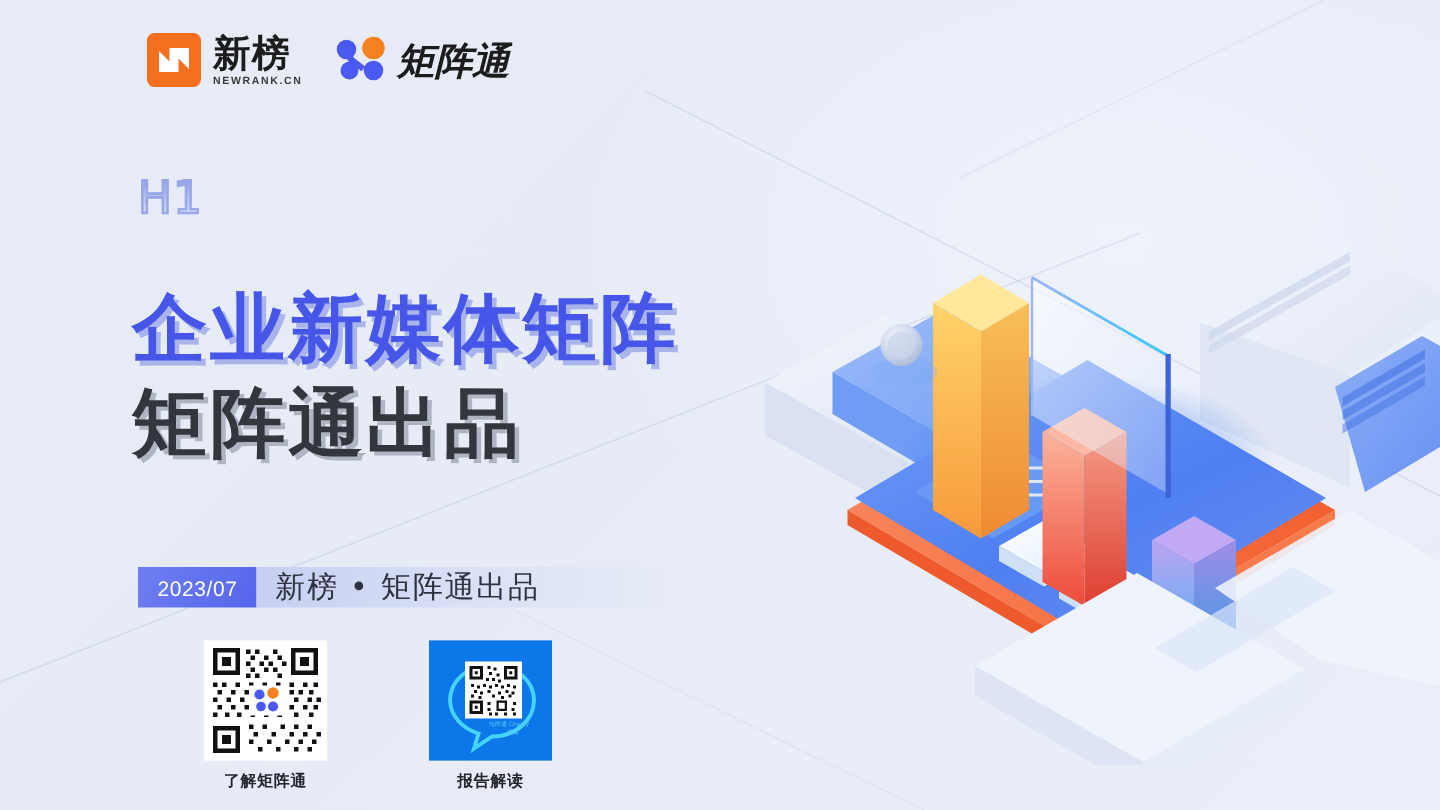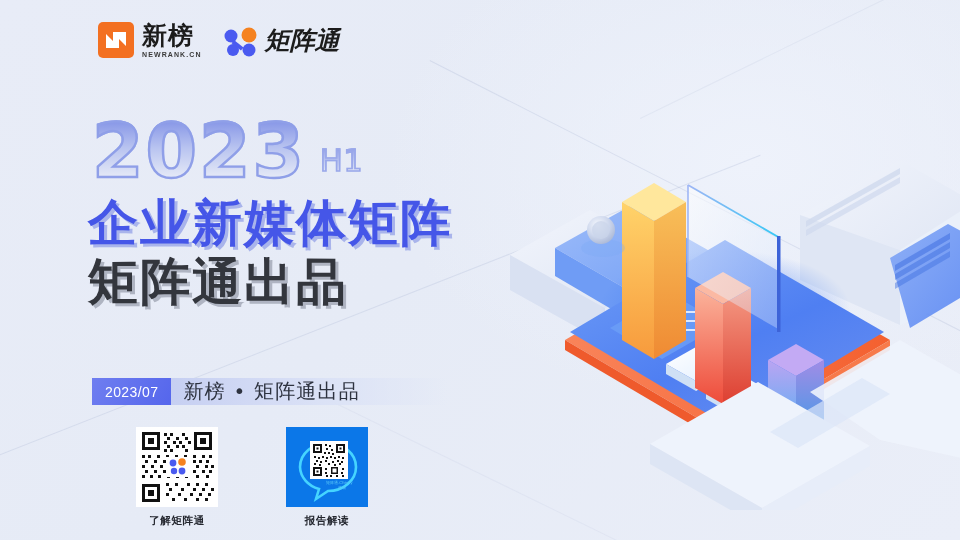--- a/index.html
+++ b/index.html
@@ -24,21 +24,21 @@
   .logobar{position:absolute;left:98px;top:22px;display:flex;align-items:center;gap:22px;}
   .nr{display:flex;align-items:center;gap:8px;}
   .nr-mark{width:36px;height:36px;border-radius:5px;background:#f37021;
            position:relative;overflow:hidden;}
   .nr-mark svg{position:absolute;left:0;top:0;}
   .nr-txt{display:flex;flex-direction:column;line-height:1;}
   .nr-cn{font-size:25px;font-weight:bold;color:#1c1c1c;letter-spacing:1px;
          font-family:"DejaVu Sans","Liberation Sans",sans-serif;}
   .nr-en{font-size:7px;color:#3a3a3a;letter-spacing:1.1px;margin-top:3px;font-weight:bold;}
 
-  .jzt{display:flex;align-items:flex-end;gap:7px;}
+  .jzt{display:flex;align-items:flex-start;gap:7px;}
   .jzt-mark{width:34px;height:30px;position:relative;}
   .jzt-cn{font-size:25px;font-weight:bold;color:#1c1c1c;letter-spacing:0px;
           font-style:italic;
           font-family:"DejaVu Sans","Liberation Sans",sans-serif;}
 
   
   .yearwrap{position:absolute;left:92px;top:118px;display:flex;align-items:flex-end;gap:14px;}
   .year{
     font-size:74px;font-weight:bold;letter-spacing:2px;line-height:.9;
     color:transparent;
@@ -55,21 +55,21 @@
     font-family:"DejaVu Sans","Liberation Sans",sans-serif;
   }
 
   
   .head{position:absolute;left:88px;top:194px;}
   .hl{
     font-size:50px;font-weight:bold;letter-spacing:2px;line-height:1.18;
     font-family:"DejaVu Sans","Liberation Sans",sans-serif;
     white-space:nowrap;
   }
-  .hl-1{color:#4556e8;text-shadow:3px 3px 0 rgba(118,134,225,.55);}
+  .hl-1{color:#4556e8;text-shadow:3px 3px 0 rgba(118,134,225,.55);font-family:Liberation Mono, monospace;}
   .hl-2{color:#33363d;text-shadow:3px 3px 0 rgba(120,126,142,.5);}
 
   
   .byline{position:absolute;left:92px;top:378px;display:flex;align-items:stretch;height:27px;}
   .date-badge{background:linear-gradient(120deg,#6f7ef0 0%,#5566ec 100%);
               color:#fff;font-size:14px;display:flex;align-items:center;
               padding:0 13px;letter-spacing:.4px;}
   .by-bar{background:linear-gradient(to right,#c6cff2 0%,#dbe2f6 55%,rgba(231,236,247,0) 100%);
           display:flex;align-items:center;padding:0 14px 0 12px;min-width:250px;
           font-size:20px;color:#2e3340;letter-spacing:1.2px;
@@ -303,21 +303,20 @@
           <circle cx="9" cy="23" r="6" fill="#4a5af0"></circle>
           <circle cx="25" cy="23" r="6.5" fill="#4a5af0"></circle>
           <rect x="10" y="13" width="12" height="4" transform="rotate(38 10 13)" fill="#4a5af0"></rect>
         </svg>
       </div>
       <span class="jzt-cn">矩阵通</span>
     </div>
   </div>
 
   <div class="yearwrap">
-    <span class="year">2023</span>
     <span class="year-h1">H1</span>
   </div>
 
   <div class="head">
     <div class="hl hl-1">企业新媒体矩阵</div>
     <div class="hl hl-2">矩阵通出品</div>
   </div>
 
   <div class="byline">
     <div class="date-badge">2023/07</div>

